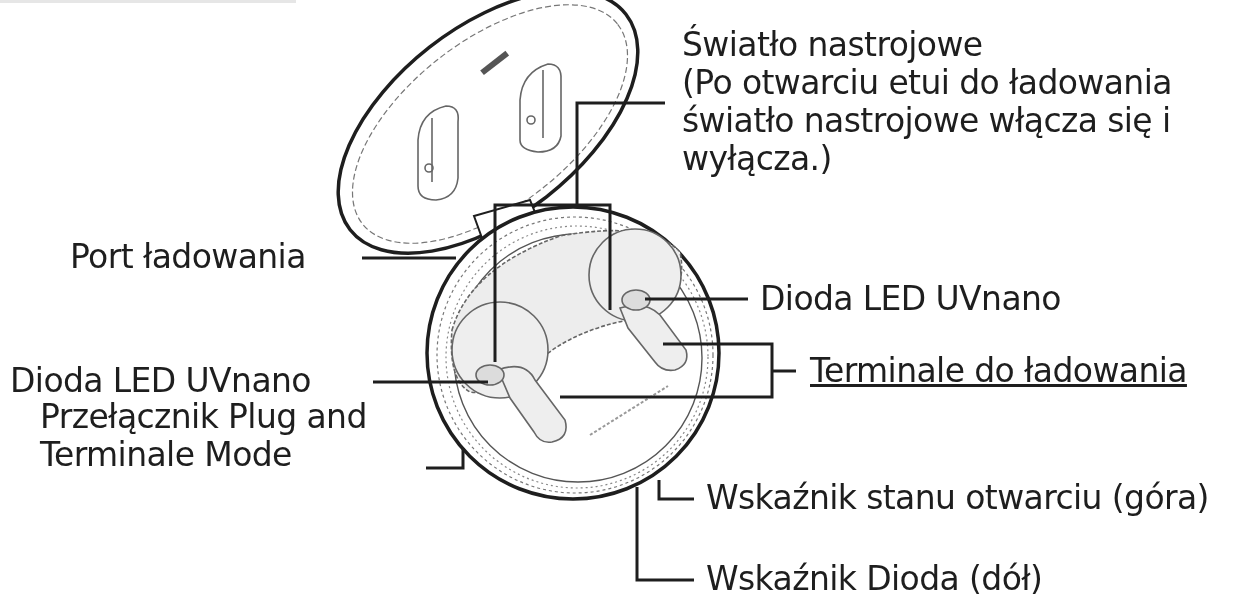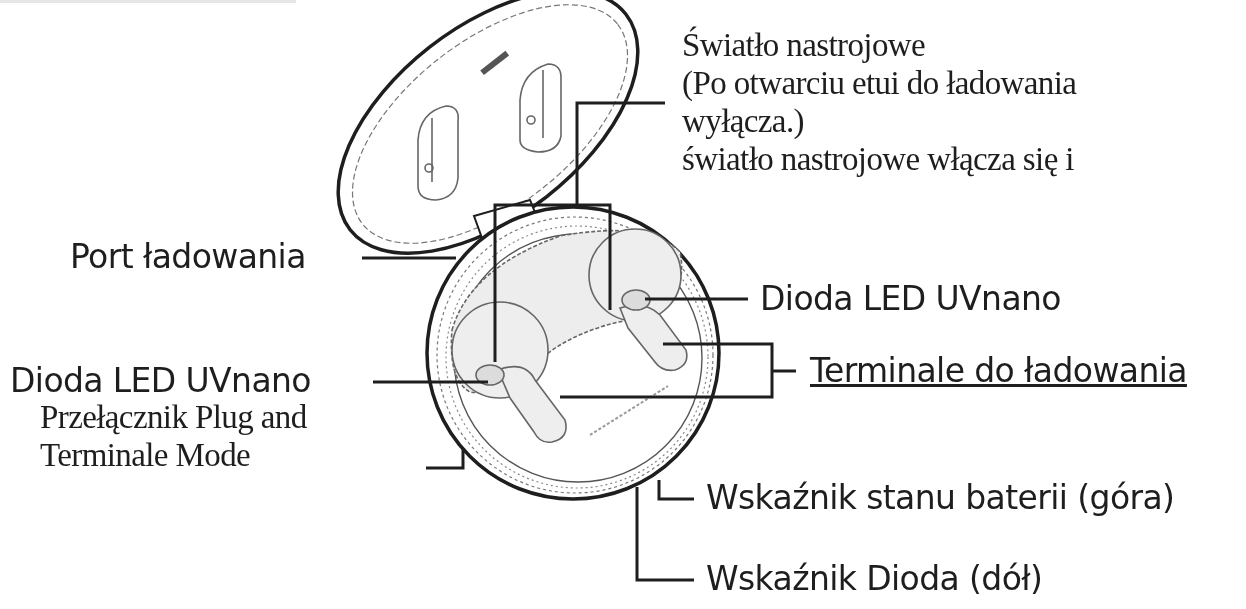--- a/index.html
+++ b/index.html
@@ -31,21 +31,21 @@
       font-size: 33px;
       line-height: 38px;
       white-space: nowrap;
       letter-spacing: -0.6px;
       color: #1e1e1e;
       font-weight: normal;
     }
     .label.multiline {
       white-space: normal;
     }
-    .label .line { display: block; font-family: Liberation Serif, serif; }
+    .label .line { display: block; }
   </style>
 </head>
 <body>
 
 <div class="top-strip"></div>
 
 <svg class="diagram-svg" viewBox="0 0 1246 609" xmlns="http://www.w3.org/2000/svg">
 
   <g fill="none" stroke="#1e1e1e">
 
@@ -112,32 +112,32 @@
 
     <polyline points="659,480 659,499 694,499"></polyline>
 
     <polyline points="637,487 637,580 694,580"></polyline>
   </g>
 </svg>
 
 <div class="label multiline" style="left:682px; top:26px;">
   <span class="line">Światło nastrojowe</span>
   <span class="line">(Po otwarciu etui do ładowania</span>
+  <span class="line">światło nastrojowe włącza się i</span>
   <span class="line">wyłącza.)</span>
-  <span class="line">światło nastrojowe włącza się i</span>
 </div>
 
 <div class="label" style="left:70px; top:238px;">Port ładowania</div>
 
 <div class="label" style="left:10px; top:362px;">Dioda LED UVnano</div>
 
 <div class="label multiline" style="left:40px; top:398px;">
   <span class="line">Przełącznik Plug and</span>
   <span class="line">Terminale Mode</span>
 </div>
 
 <div class="label" style="left:760px; top:280px;">Dioda LED UVnano</div>
 
 <div class="label" style="left:810px; top:352px;text-decoration:underline;">Terminale do ładowania</div>
 
-<div class="label" style="left:706px; top:479px;">Wskaźnik stanu baterii (góra)</div>
+<div class="label" style="left:706px; top:479px;">Wskaźnik stanu otwarciu (góra)</div>
 
 <div class="label" style="left:706px; top:560px;">Wskaźnik Dioda (dół)</div>
 
 </body></html>

